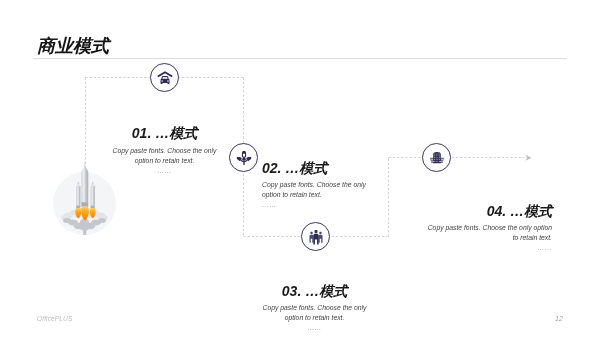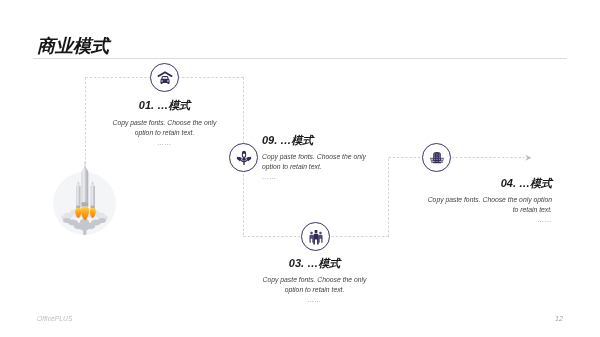--- a/index.html
+++ b/index.html
@@ -27,21 +27,21 @@
   .badge{position:absolute;width:29px;height:29px;border-radius:50%;
          border:1.5px solid #3b3662;background:#fff;box-sizing:border-box;}
   .badge svg{position:absolute;left:50%;top:50%;transform:translate(-50%,-50%);}
   #badge1{left:150px;top:55px;}
   #badge2{left:229px;top:135px;}
   #badge3{left:301px;top:214px;}
   #badge4{left:422px;top:135px;}
 
   
   .blk{position:absolute;}
-  .blk .t{font-size:11px;font-weight:700;color:#1a1a1a;line-height:13px;white-space:nowrap;}
+  .blk .t{font-size:14px;font-weight:700;color:#1a1a1a;line-height:13px;white-space:nowrap;margin-top:28px;}
   .blk .b{font-size:6.8px;color:#3f3f3f;line-height:10px;font-weight:400;}
   .blk .e{font-size:6.8px;color:#8f8f8f;line-height:9px;letter-spacing:0.5px;}
 
   #blk1{left:110px;top:91px;width:109px;text-align:center;}
   #blk1 .b{margin-top:6px;}
   #blk1 .e{margin-top:0px;}
 
   #blk2{left:262px;top:126px;width:110px;text-align:left;}
   #blk2 .b{margin-top:5px;}
   #blk2 .e{margin-top:0px;}
@@ -222,21 +222,21 @@
       </g>
     </svg>
   </div>
 
   <div class="blk" id="blk1">
     <div class="t">01. …模式</div>
     <div class="b">Copy paste fonts. Choose the only option to retain text.</div>
     <div class="e">……</div>
   </div>
   <div class="blk" id="blk2">
-    <div class="t">09. …模式</div>
+    <div class="t">02. …模式</div>
     <div class="b">Copy paste fonts. Choose the only option to retain text.</div>
     <div class="e">……</div>
   </div>
   <div class="blk" id="blk3">
     <div class="t">03. …模式</div>
     <div class="b">Copy paste fonts. Choose the only option to retain text.</div>
     <div class="e">……</div>
   </div>
   <div class="blk" id="blk4">
     <div class="t">04. …模式</div>

